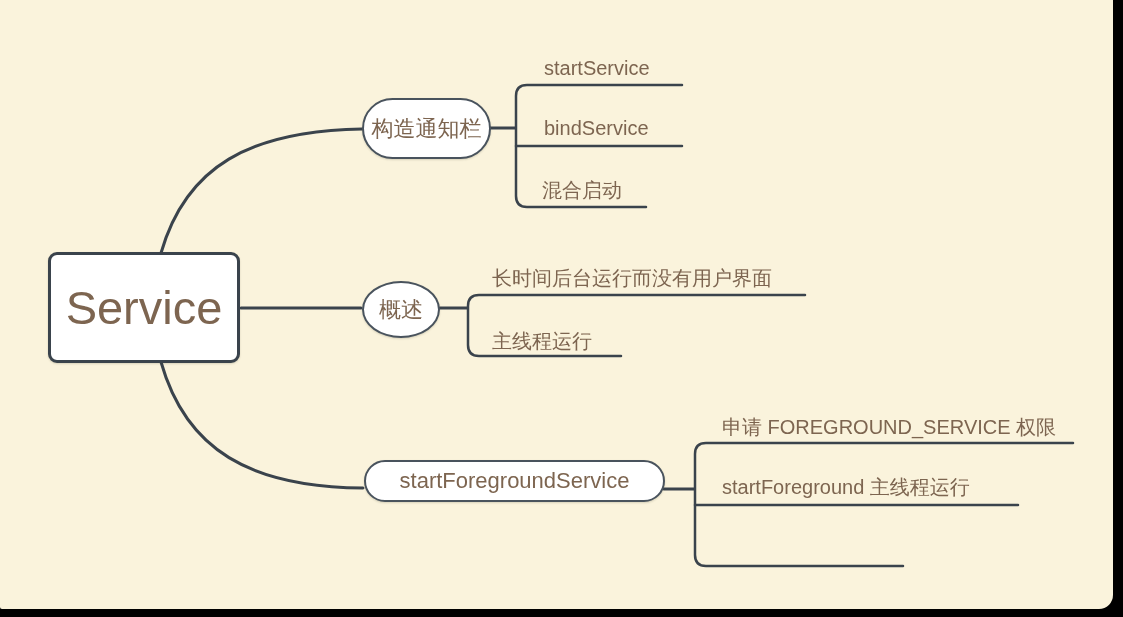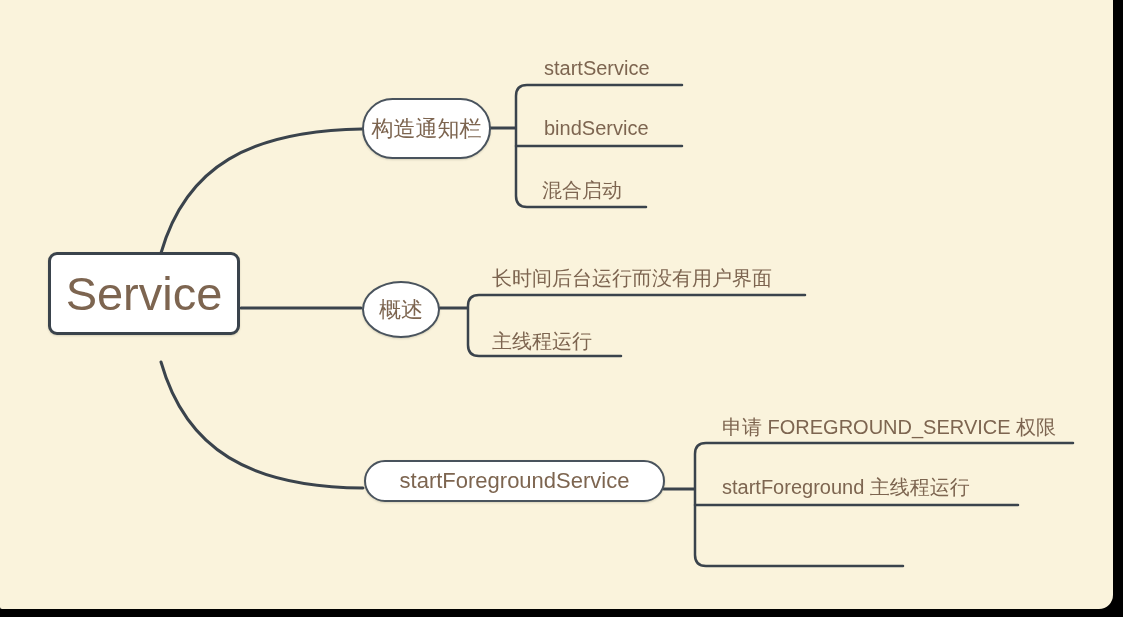--- a/index.html
+++ b/index.html
@@ -27,21 +27,21 @@
   .bracket{stroke:var(--line);stroke-width:2.5;fill:none;stroke-linecap:round;}
   .node{
     position:absolute;
     background:var(--node-fill);
     display:flex;align-items:center;justify-content:center;
     color:var(--text);
     white-space:nowrap;
     box-shadow:0 1px 2px rgba(60,60,40,0.18);
   }
   .node-root{
-    left:48px;top:252px;width:192px;height:83px;
+    left:48px;top:252px;width:192px;height:111px;
     border:3px solid var(--line);border-radius:9px;
     font-size:47px;
   }
   .node-pill{border:2px solid var(--node-border);font-size:22px;}
   .node-b1{left:362px;top:98px;width:129px;height:61px;border-radius:31px;}
   .node-b2{left:362px;top:281px;width:78px;height:57px;border-radius:50%;}
   .node-b3{left:364px;top:460px;width:301px;height:42px;border-radius:29px;}
   .child-label{
     position:absolute;
     color:var(--text);

